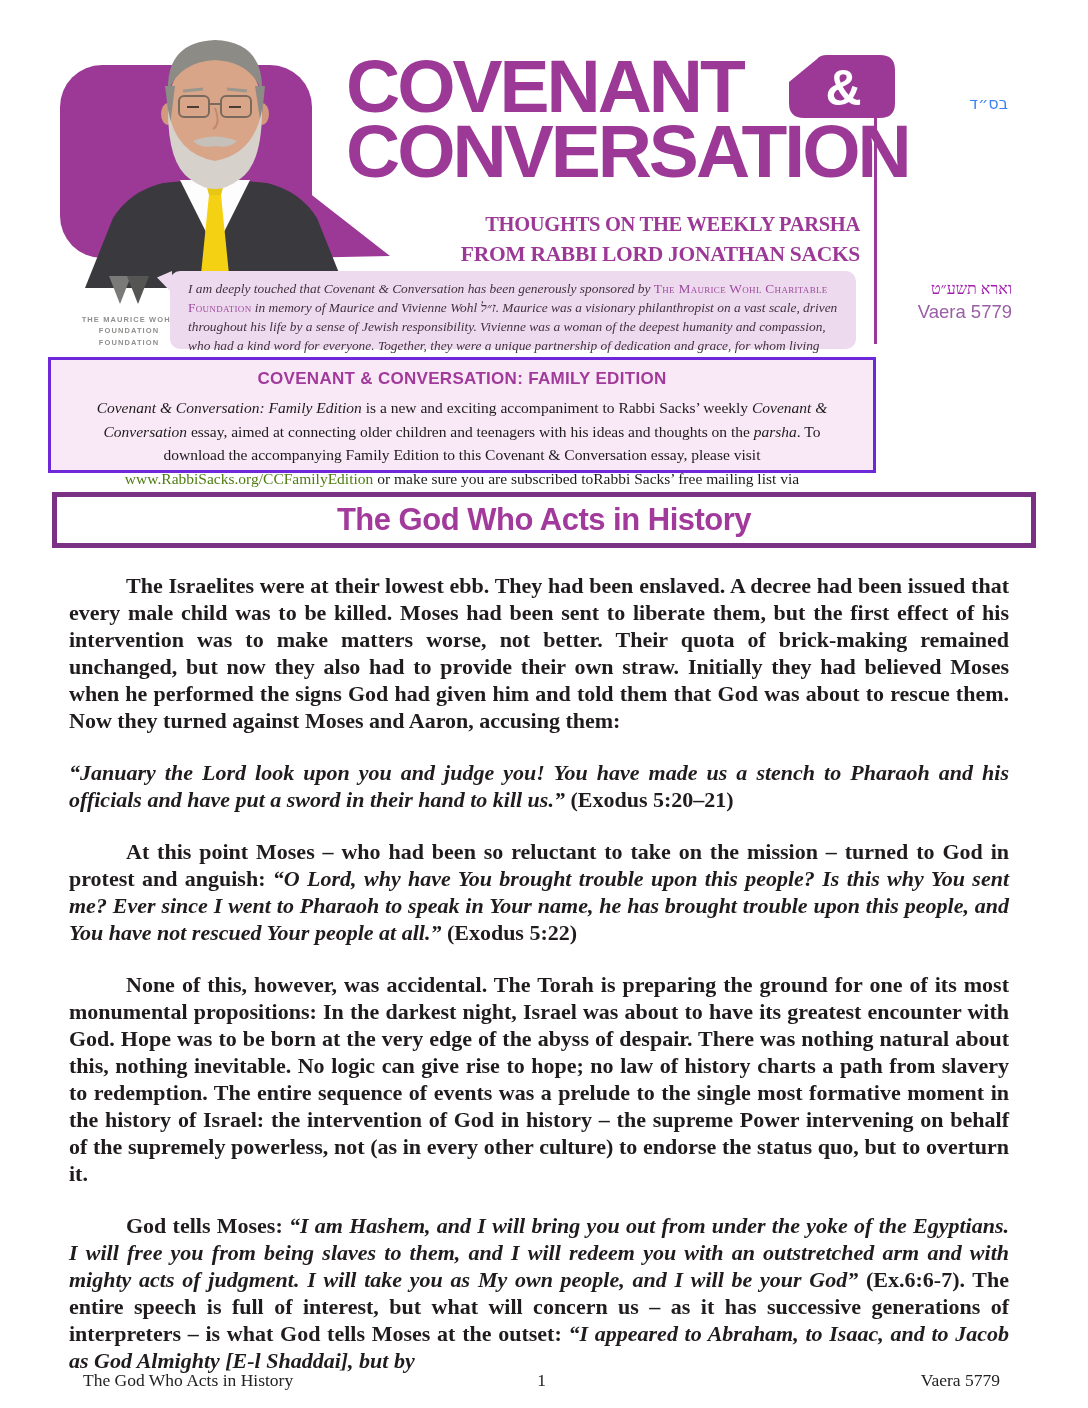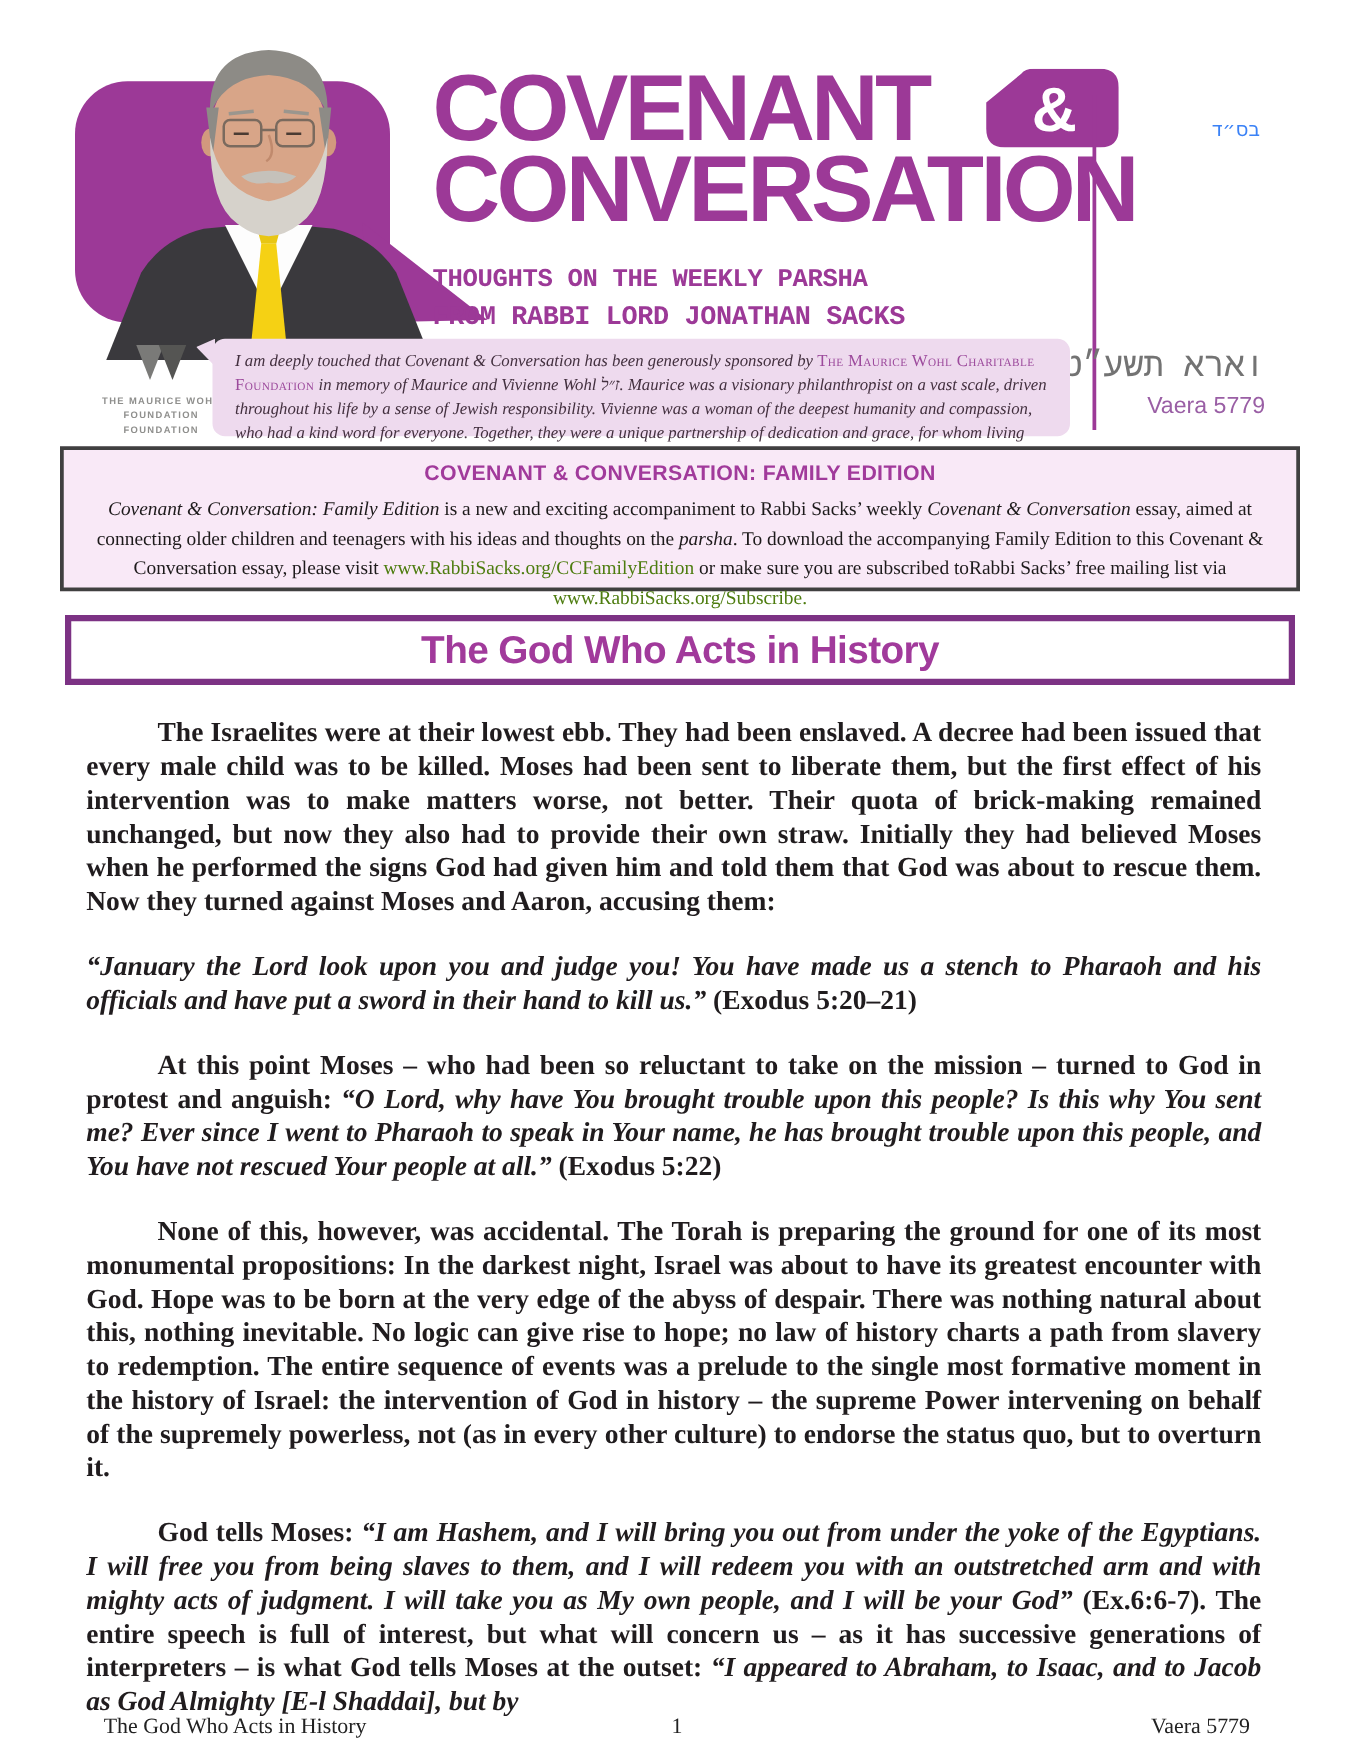--- a/index.html
+++ b/index.html
@@ -12,33 +12,33 @@
   .photo-area{position:absolute;left:55px;top:28px;width:400px;height:260px;}
   .logo-block{position:absolute;left:346px;top:54px;width:516px;}
   .logo-line{
     font-family:"Liberation Sans",sans-serif;font-weight:800;
     color:#9c3997;font-size:75px;line-height:65px;letter-spacing:-3px;
     white-space:nowrap;
   }
   .logo-row1{display:flex;align-items:flex-start;gap:26px;}
   .amp-bubble{margin-left:14px;margin-top:1px;flex:0 0 auto;}
   .tagline{
-    position:absolute;left:346px;top:213px;width:514px;
-    font-family:Liberation Mono, monospace;color:#9c3997;
+    position:absolute;left:346px;top:213px;width:514px;text-align:right;
+    font-family:Liberation Serif, serif;color:#9c3997;
   }
   .tagline-1{font-size:20.5px;font-weight:700;letter-spacing:-0.3px;}
   .tagline-2{font-size:21.5px;font-weight:700;letter-spacing:-0.3px;margin-top:6px;}
   .tagline-2 b{font-weight:900;}
   .v-divider{position:absolute;left:874px;top:76px;width:3px;height:268px;background:#9c3997;}
   .bsd{
     position:absolute;right:80px;top:94px;
     font-family:"DejaVu Sans",sans-serif;font-size:16px;color:#3b82f6;
   }
   .parsha-block{position:absolute;right:76px;top:280px;text-align:right;}
-  .parsha-he{font-family:Liberation Mono, monospace;font-size:27px;color:#737373;}
+  .parsha-he{font-family:Liberation Serif, serif;font-size:16px;color:#a21caf;}
   .parsha-en{font-family:"Liberation Sans",sans-serif;font-size:18.5px;color:#9a5fa5;margin-top:3px;}
   
   .wohl{position:absolute;left:70px;top:276px;width:118px;text-align:center;}
   .wohl-text{
     font-family:"Liberation Sans",sans-serif;font-size:7.5px;letter-spacing:1.1px;
     color:#8f8f8d;margin-top:4px;line-height:1.5;font-weight:700;
   }
   .sponsor-bubble{
     position:absolute;left:170px;top:271px;width:686px;height:78px;box-sizing:border-box;
     background:#eedaee;border-radius:10px;padding:8px 14px 6px 18px;
@@ -48,22 +48,22 @@
     position:absolute;left:-13px;top:0px;width:15px;height:22px;background:#eedaee;
     clip-path:polygon(100% 0,100% 100%,0 30%);
   }
   .sponsor-foundation{font-style:normal;font-variant:small-caps;color:#9c4a9c;letter-spacing:.3px;}
   .sponsor-attrib{
     font-style:normal;font-family:"Liberation Sans",sans-serif;font-size:11px;
     font-weight:700;letter-spacing:.4px;color:#3f2f3c;margin-left:14px;
   }
   
   .family-box{
-    position:absolute;left:48px;top:357px;width:992px;height:116px;box-sizing:border-box;
-    border:3px solid #404040;background:#f9e9f7;padding:9px 24px 0 24px;text-align:center;
+    position:absolute;left:48px;top:357px;width:828px;height:116px;box-sizing:border-box;
+    border:3px solid #6d28d9;background:#f9e9f7;padding:9px 24px 0 24px;text-align:center;
   }
   .family-title{
     font-family:"Liberation Sans",sans-serif;font-weight:800;font-size:17px;
     letter-spacing:.3px;color:#a13a9b;margin-bottom:7px;
   }
   .family-body{font-size:15.5px;line-height:1.52;color:#1d1a1b;}
   .family-body .it{font-style:italic;}
   .family-body a{color:#4d7c0f;text-decoration:none;cursor:pointer;}
   
   .title-box{

